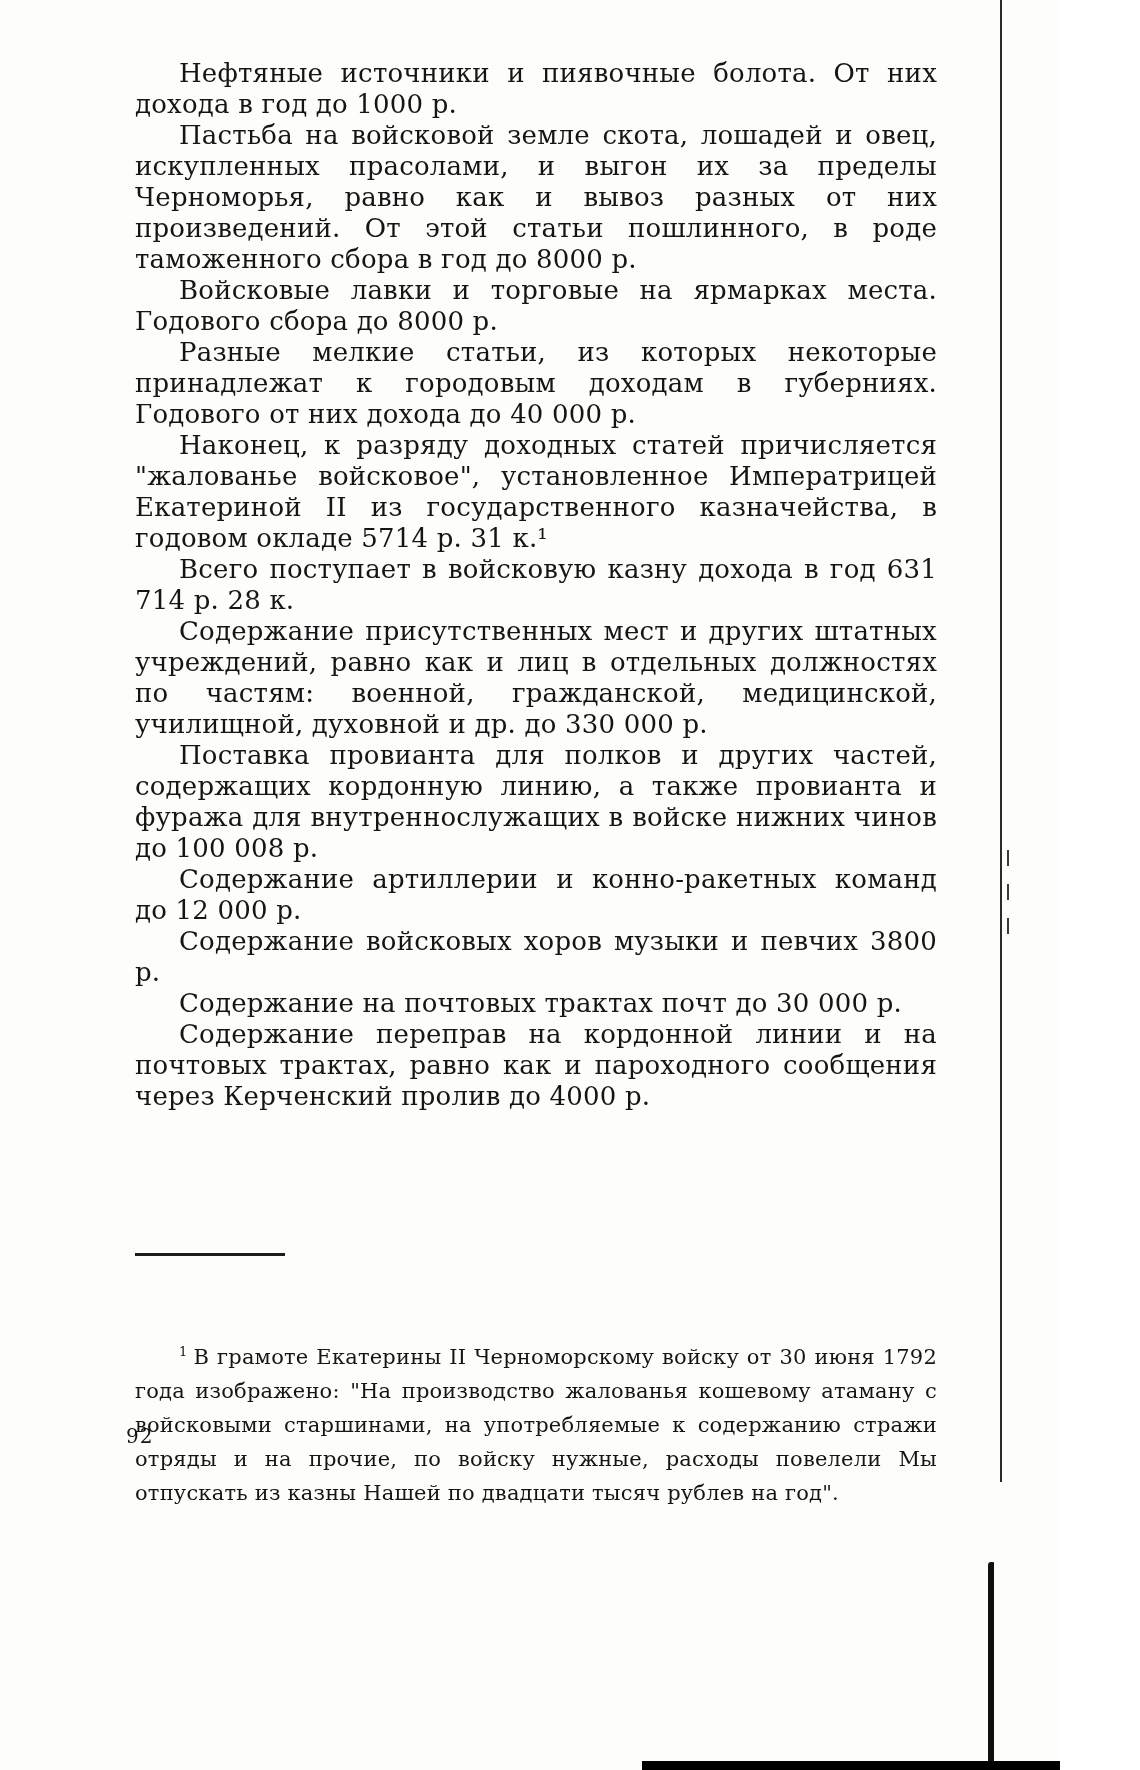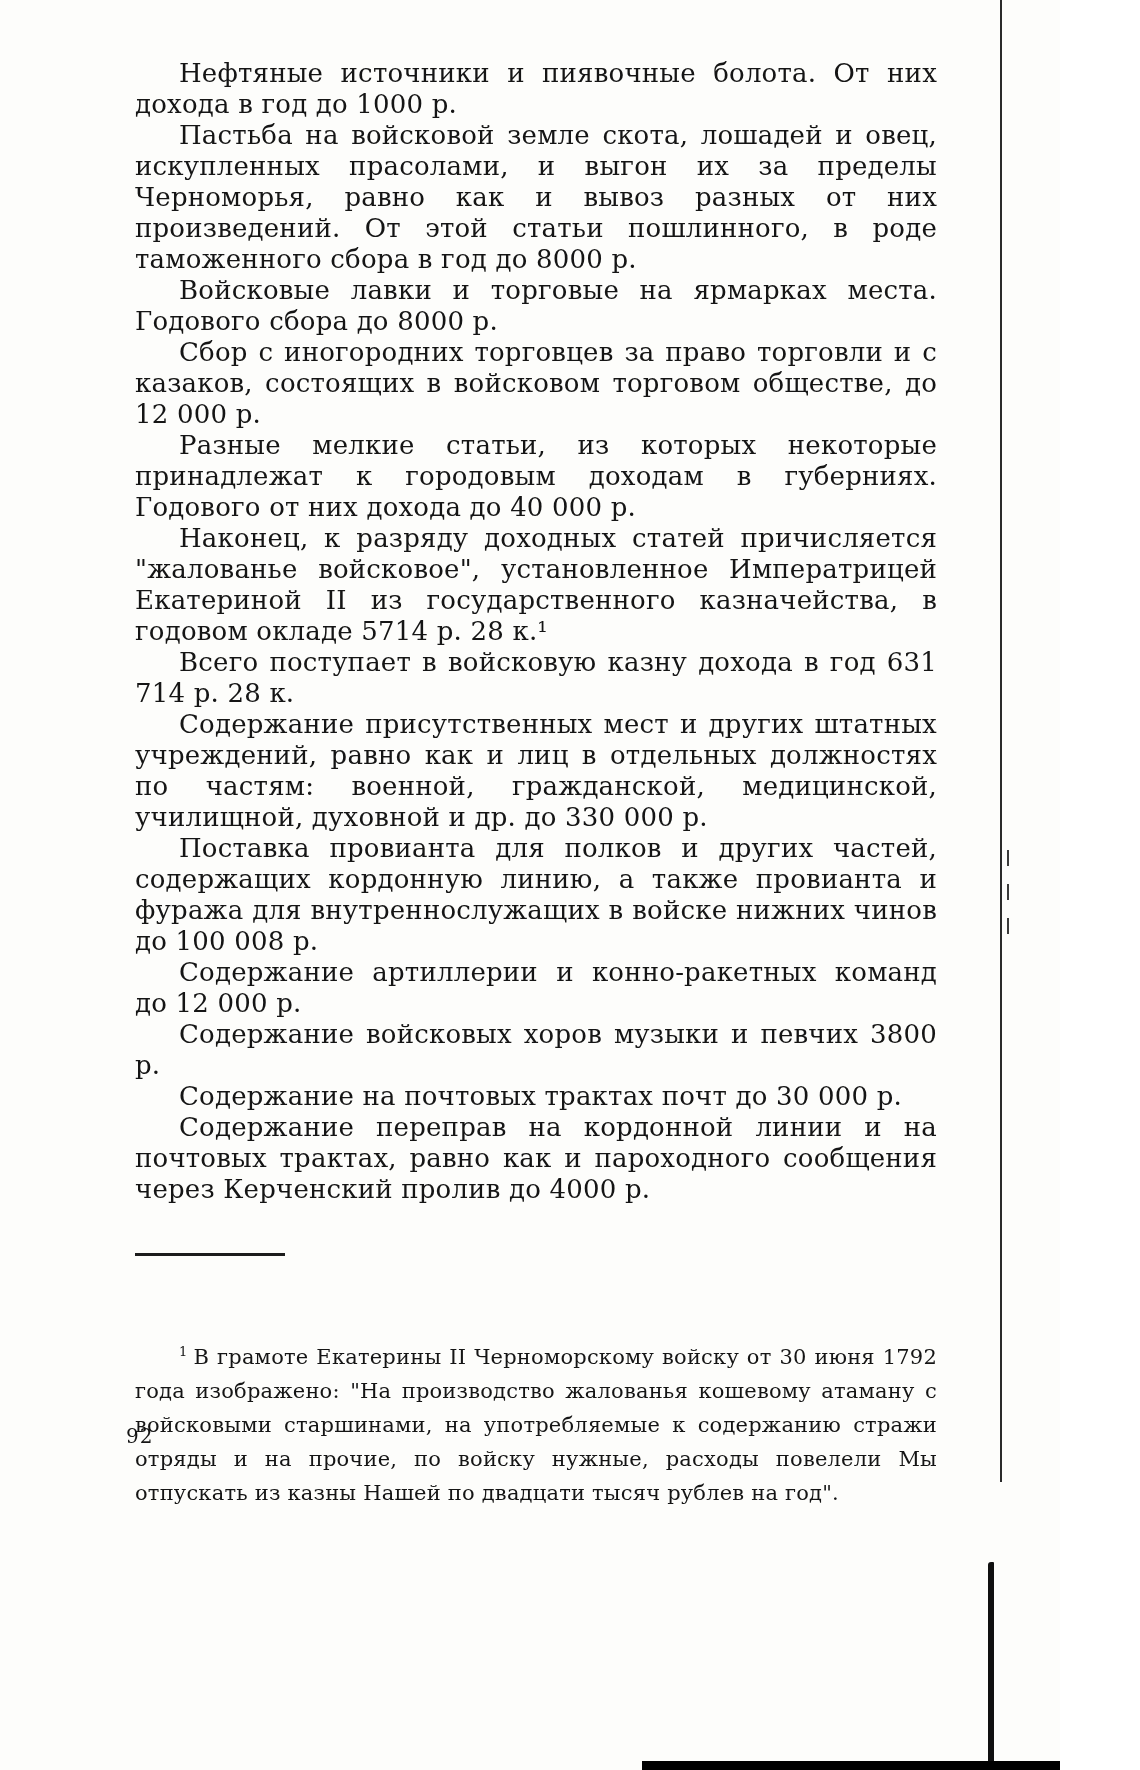--- a/index.html
+++ b/index.html
@@ -115,23 +115,22 @@
 </style>
 </head>
 <body>
 
 <div class="page">
 
   <main class="text-block">
     <p>Нефтяные источники и пиявочные болота. От них дохода в год до 1000 р.</p>
     <p>Пастьба на войсковой земле скота, лошадей и овец, искупленных прасолами, и выгон их за пределы Черноморья, равно как и вывоз разных от них произведений. От этой статьи пошлинного, в роде таможенного сбора в год до 8000 р.</p>
     <p>Войсковые лавки и торговые на ярмарках места. Годового сбора до 8000 р.</p>
-    <p>Сбор с иногородних торговцев за право торговли и с казаков, состоящих в войсковом торговом обществе, до 12 000 р.</p>
     <p>Разные мелкие статьи, из которых некоторые принадлежат к городовым доходам в губерниях. Годового от них дохода до 40 000 р.</p>
-    <p>Наконец, к разряду доходных статей причисляется "жалованье войсковое", установленное Императрицей Екатериной II из государственного казначейства, в годовом окладе 5714 р. 28 к.¹</p>
+    <p>Наконец, к разряду доходных статей причисляется "жалованье войсковое", установленное Императрицей Екатериной II из государственного казначейства, в годовом окладе 5714 р. 31 к.¹</p>
     <p>Всего поступает в войсковую казну дохода в год 631 714 р. 28 к.</p>
     <p>Содержание присутственных мест и других штатных учреждений, равно как и лиц в отдельных должностях по частям: военной, гражданской, медицинской, училищной, духовной и др. до 330 000 р.</p>
     <p>Поставка провианта для полков и других частей, содержащих кордонную линию, а также провианта и фуража для внутреннослужащих в войске нижних чинов до 100 008 р.</p>
     <p>Содержание артиллерии и конно-ракетных команд до 12 000 р.</p>
     <p>Содержание войсковых хоров музыки и певчих 3800 р.</p>
     <p>Содержание на почтовых трактах почт до 30 000 р.</p>
     <p>Содержание переправ на кордонной линии и на почтовых трактах, равно как и пароходного сообщения через Керченский пролив до 4000 р.</p>
   </main>
 
   <div class="footnote-rule"></div>

